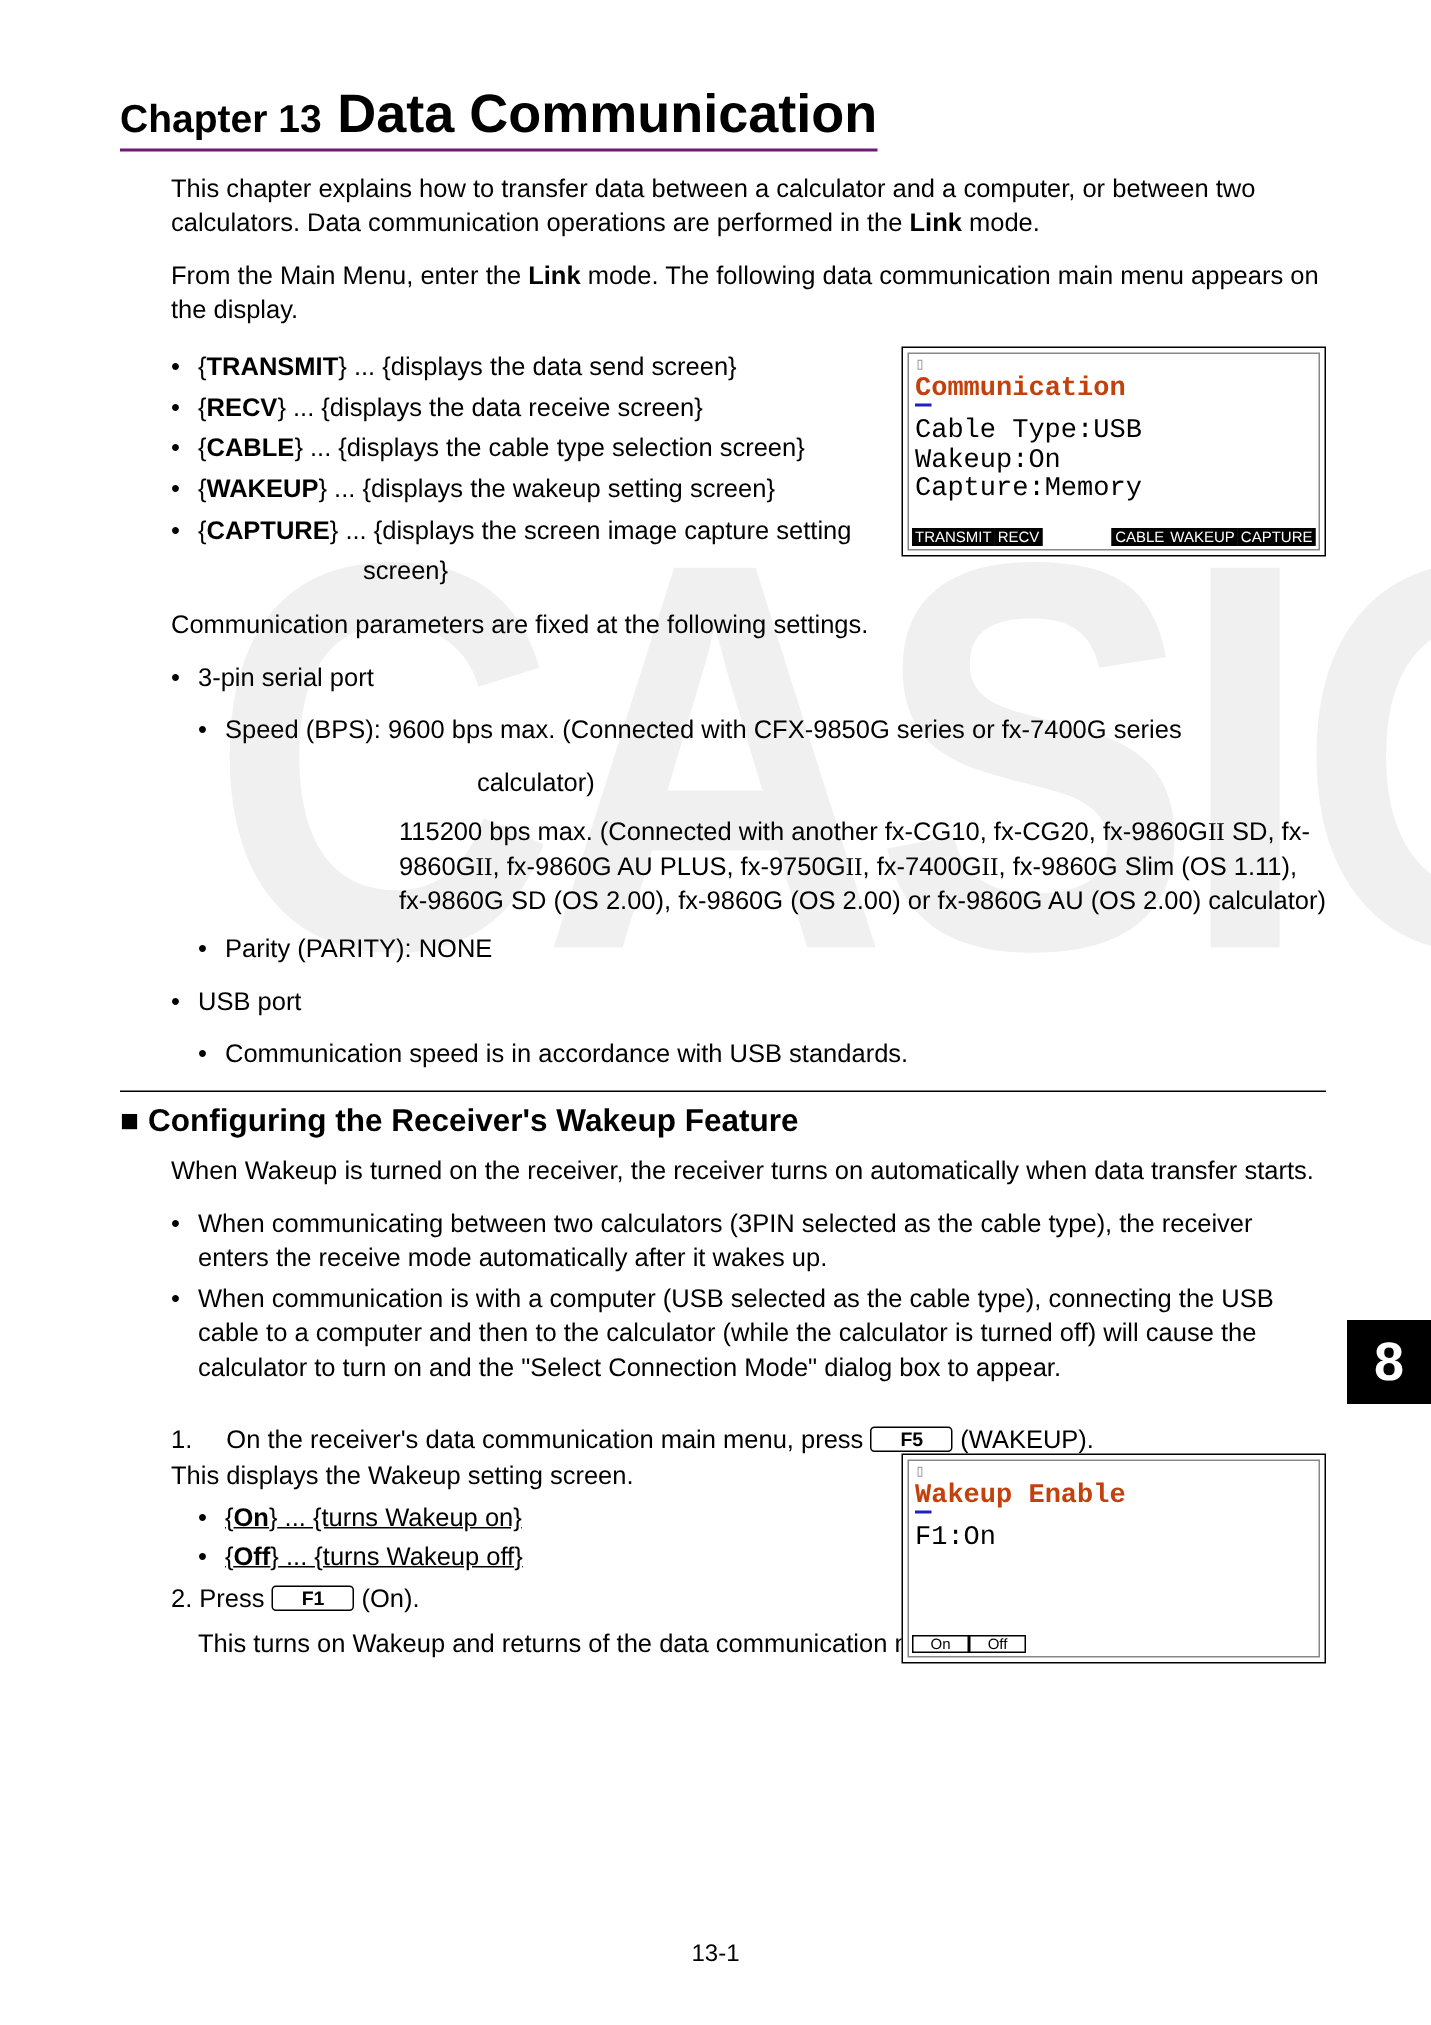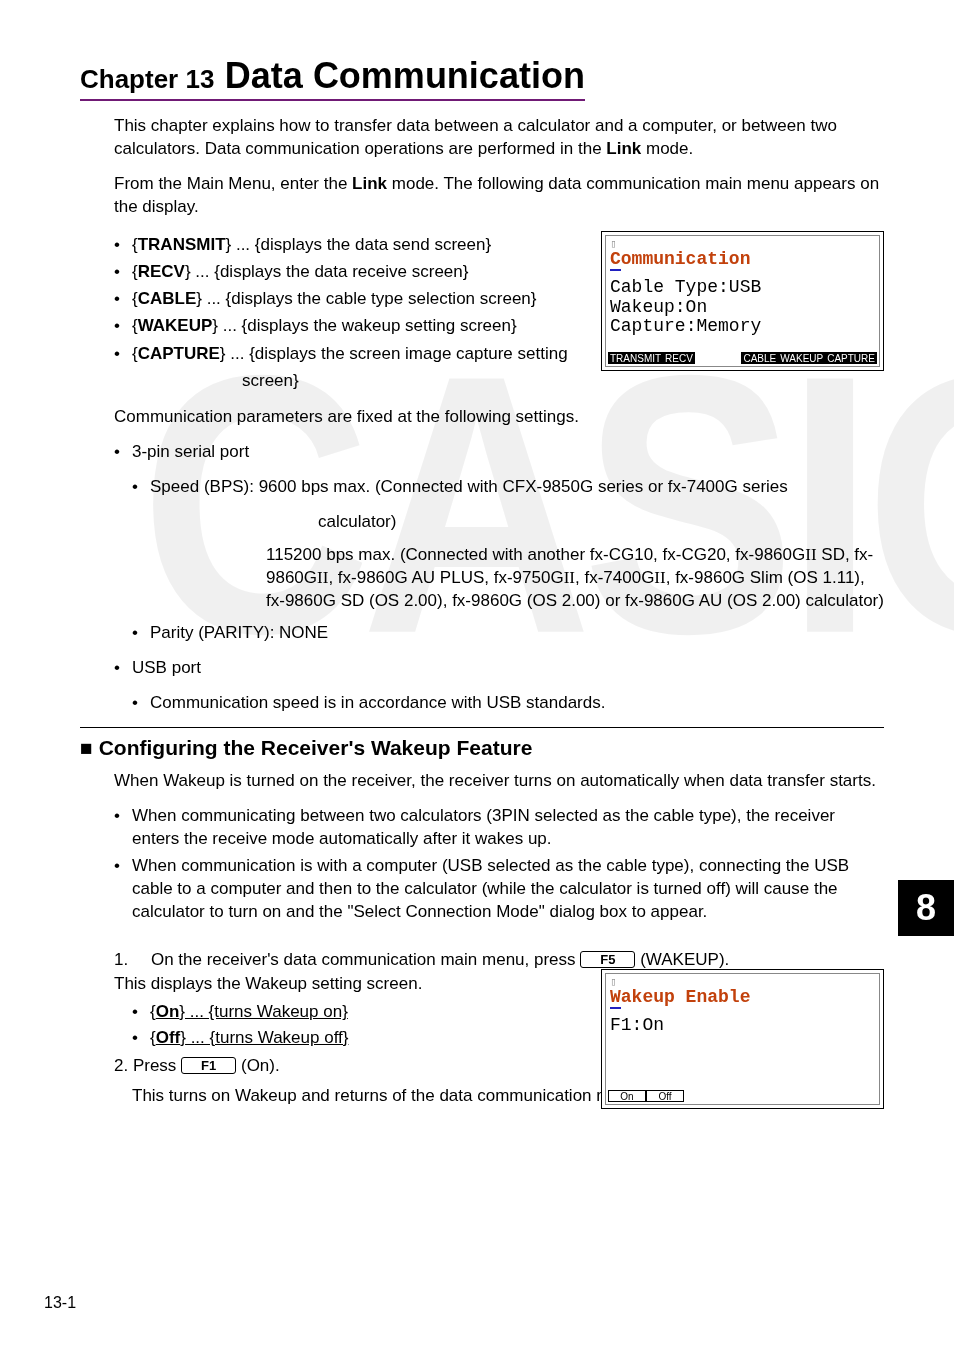--- a/index.html
+++ b/index.html
@@ -169,23 +169,22 @@
     font-size: 36px;
     display: flex;
     align-items: center;
     justify-content: center;
   }
   .page-num {
     position: absolute;
     bottom: 38px;
     left: 0;
     right: 0;
-    text-align: left;
+    text-align: center;
     font-size: 16px;
-    margin-left: 44px;
   }
   .rm { font-family: "Times New Roman", serif; }
 </style>
 </head>
 <body>
 
 <div class="page">
   <div class="watermark">CASIO</div>
 
   <div class="chapter-heading">

